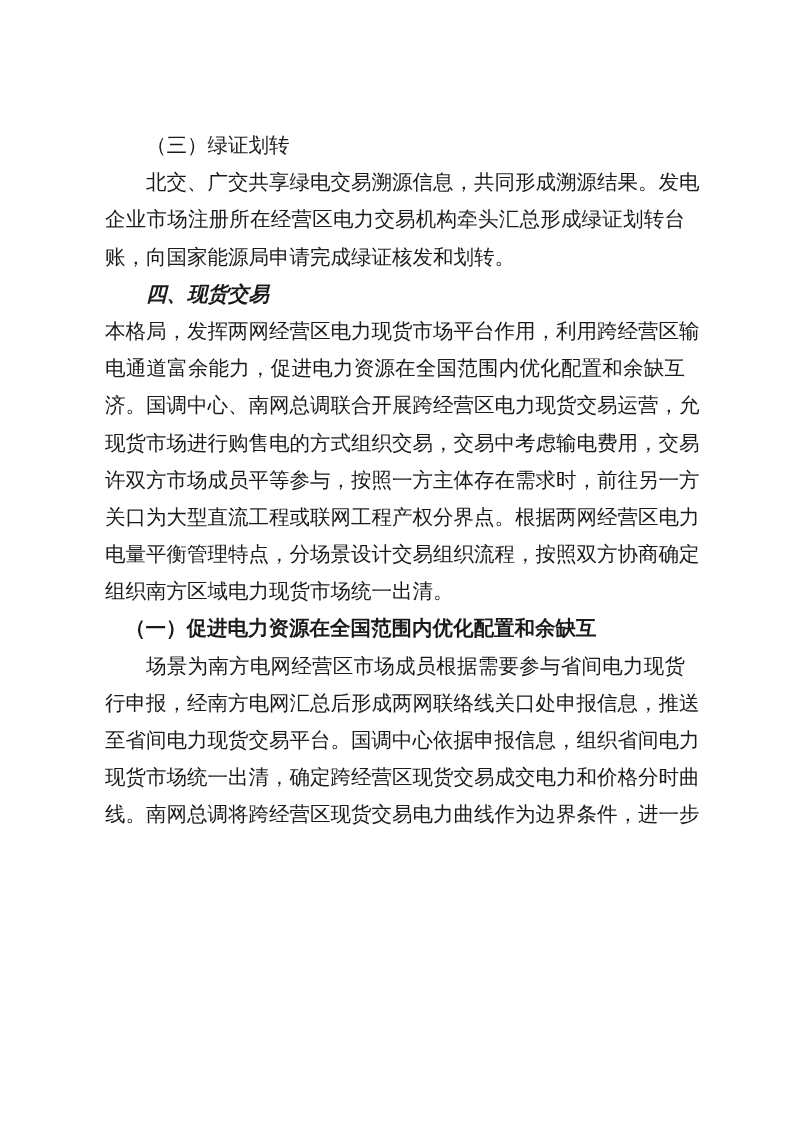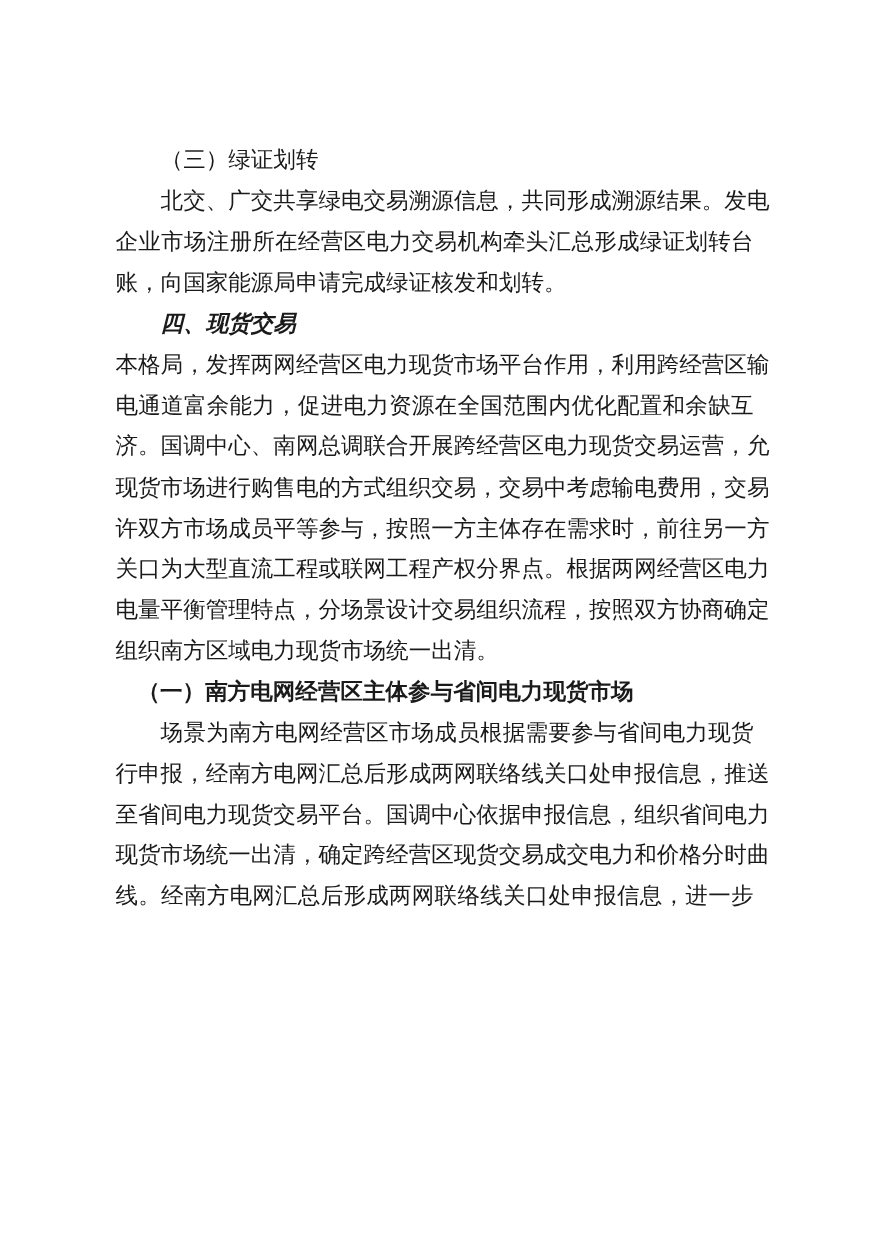--- a/index.html
+++ b/index.html
@@ -70,22 +70,22 @@
     <div class="line">本格局，发挥两网经营区电力现货市场平台作用，利用跨经营区输</div>
     <div class="line">电通道富余能力，促进电力资源在全国范围内优化配置和余缺互</div>
     <div class="line">济。国调中心、南网总调联合开展跨经营区电力现货交易运营，允</div>
     <div class="line">现货市场进行购售电的方式组织交易，交易中考虑输电费用，交易</div>
     <div class="line">许双方市场成员平等参与，按照一方主体存在需求时，前往另一方</div>
     <div class="line">关口为大型直流工程或联网工程产权分界点。根据两网经营区电力</div>
     <div class="line">电量平衡管理特点，分场景设计交易组织流程，按照双方协商确定</div>
     <div class="line last">组织南方区域电力现货市场统一出清。</div>
   </div>
 
-  <div class="line heading-bold-sub">（一）南方电网经营区主体参与省间电力现货市场</div>
+  <div class="line heading-bold-sub">（一）促进电力资源在全国范围内优化配置和余缺互</div>
   <div>
     <div class="line indent">场景为南方电网经营区市场成员根据需要参与省间电力现货</div>
     <div class="line">行申报，经南方电网汇总后形成两网联络线关口处申报信息，推送</div>
     <div class="line">至省间电力现货交易平台。国调中心依据申报信息，组织省间电力</div>
     <div class="line">现货市场统一出清，确定跨经营区现货交易成交电力和价格分时曲</div>
-    <div class="line">线。经南方电网汇总后形成两网联络线关口处申报信息，进一步</div>
+    <div class="line">线。南网总调将跨经营区现货交易电力曲线作为边界条件，进一步</div>
   </div>
 
 </div>
 
 </body></html>

